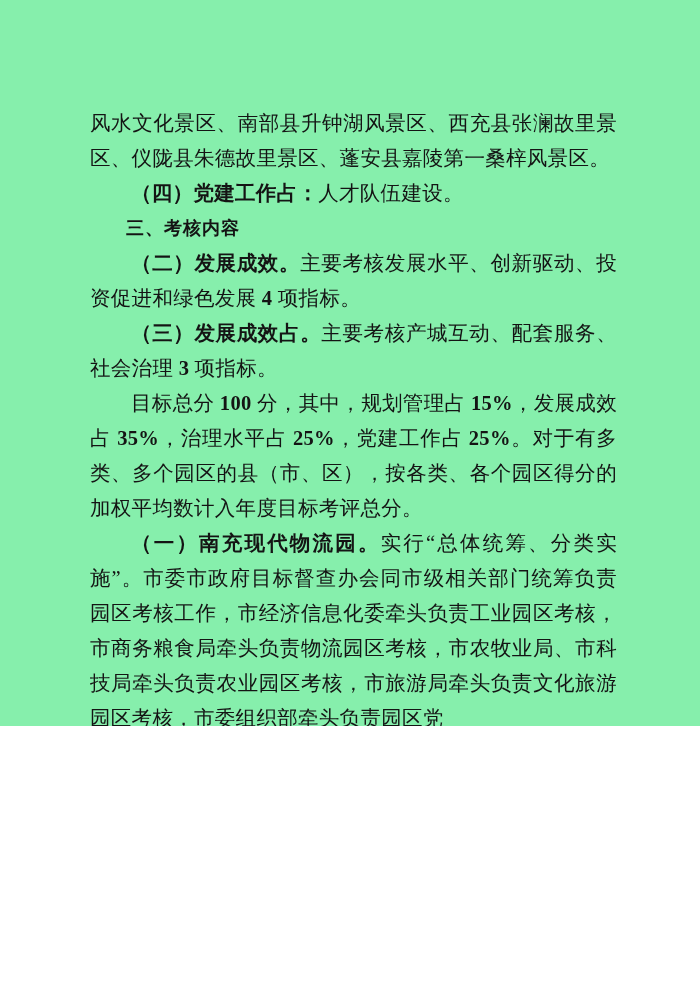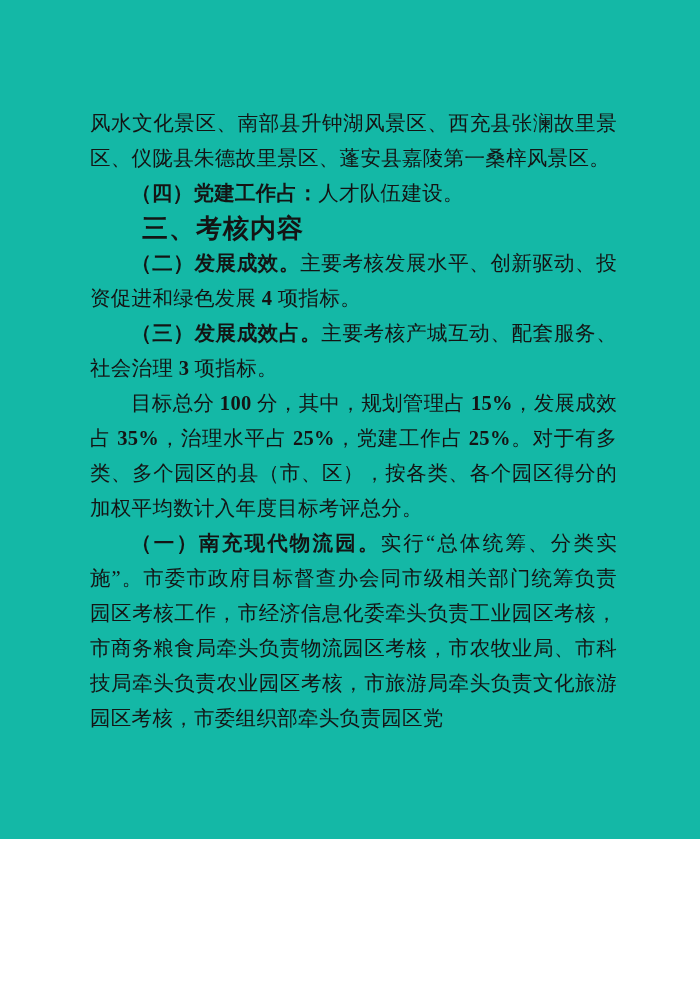--- a/index.html
+++ b/index.html
@@ -3,22 +3,22 @@
 <meta charset="utf-8">
 <style>
   html, body {
     margin: 0;
     padding: 0;
     background: #ffffff;
   }
   .page {
     position: relative;
     width: 700px;
-    height: 839px;
-    background: #14b8a6;
+    height: 726px;
+    background: #86efac;
     overflow: hidden;
     font-family: "Liberation Serif", "DejaVu Serif", serif;
     color: #141414;
   }
   .content {
     position: absolute;
     left: 90px;
     top: 106px;
     width: 527px;
     font-size: 20.5px;
@@ -31,21 +31,21 @@
     text-indent: 2em;
   }
   .para.noindent {
     text-indent: 0;
   }
   .heading {
     margin: 0;
     text-indent: 2em;
     font-family: Liberation Sans, sans-serif;
     font-weight: bold;
-    font-size: 26px;
+    font-size: 18px;
     line-height: 35px;
     letter-spacing: 1px;
   }
   .b {
     font-weight: bold;
   }
   .footer {
     position: absolute;
     top: 882px;
     right: 92px;

